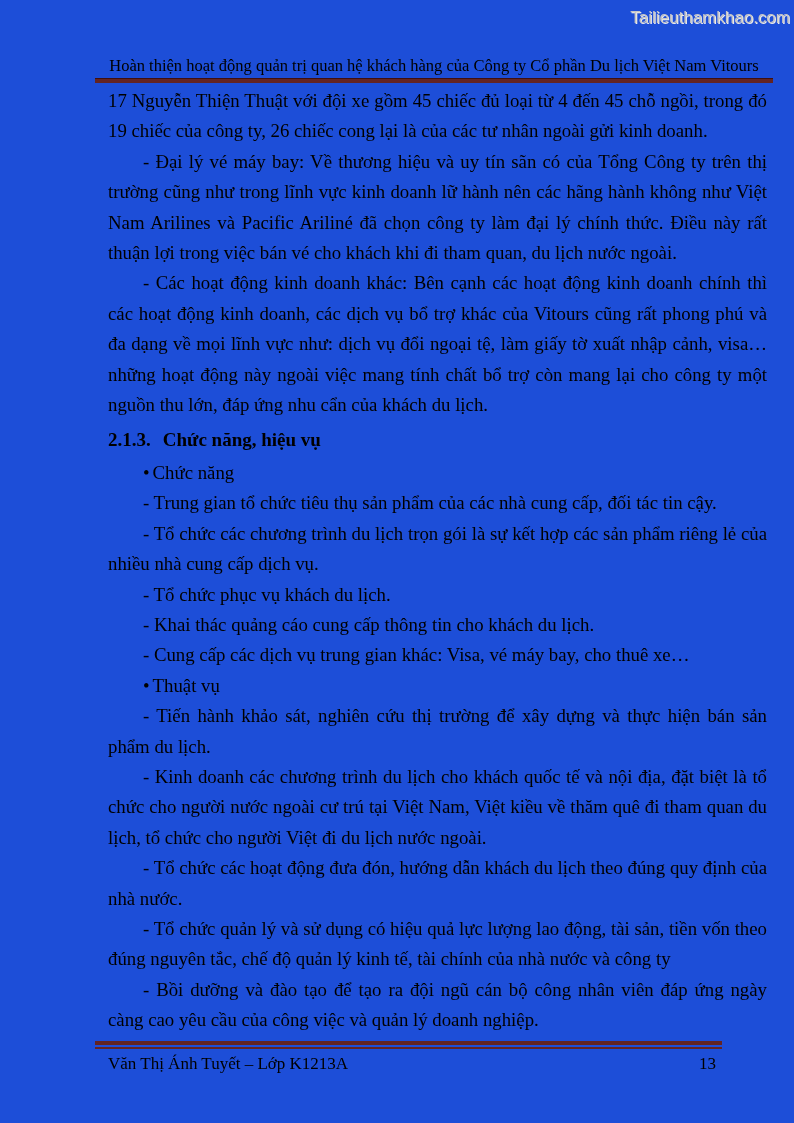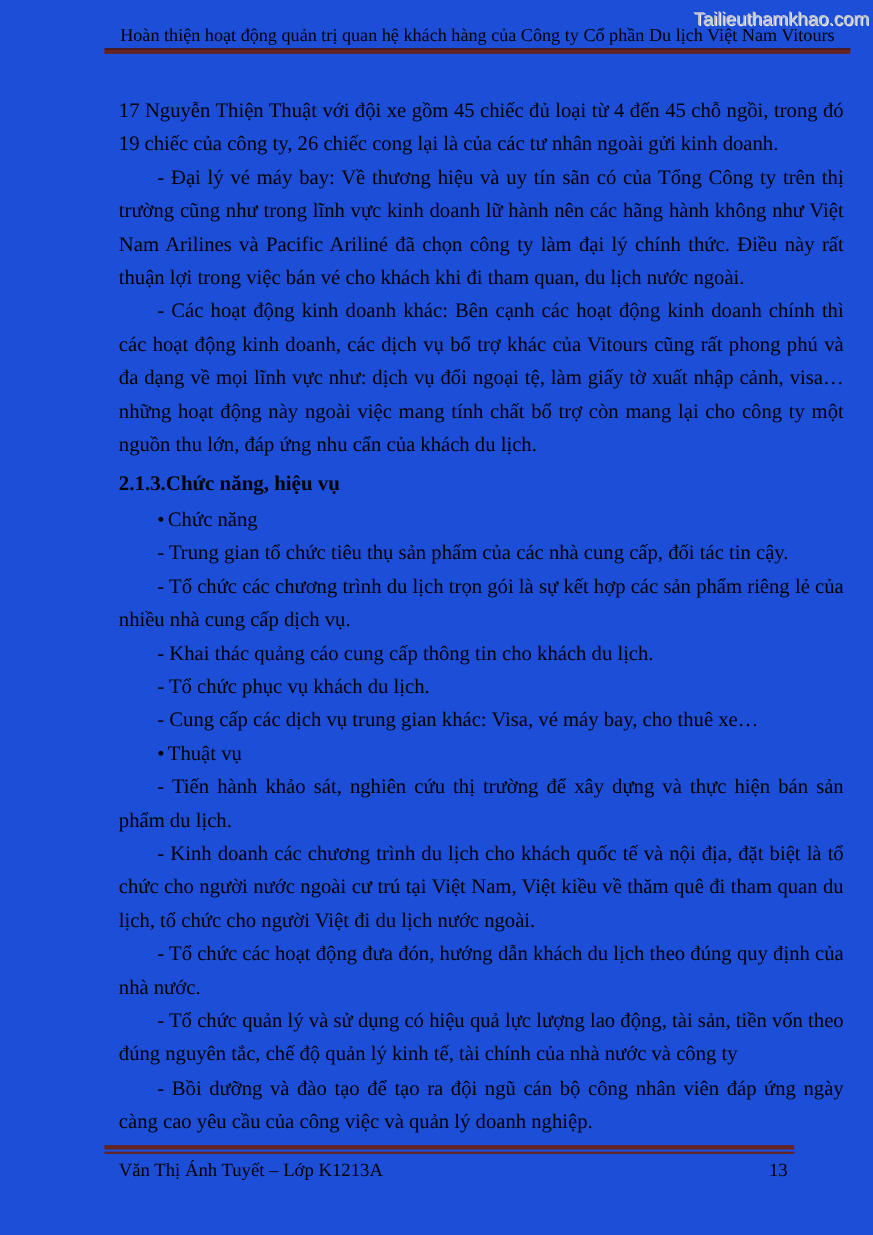--- a/index.html
+++ b/index.html
@@ -8,41 +8,41 @@
   .page {
     position:relative; width:794px; height:1123px;
     background:#1d4ed8; overflow:hidden; margin:0 auto;
   }
   .watermark {
     position:absolute; top:8px; right:4px;
     font-family:"Liberation Sans","DejaVu Sans",sans-serif;
     font-size:17px; color:#c6c6c6;
     text-shadow:1px 1px 0 #ececec;
   }
-  .header { position:absolute; left:95px; top:22px; width:678px; }
+  .header { position:absolute; left:95px; top:56px; width:678px; }
   .header-title {
     text-align:center; font-size:16.5px; line-height:20px; color:#000;
     white-space:nowrap;
   }
   .header-rule {
     margin-top:2px; height:5px;
     background:var(--accent,#632423);
     border-top:1px solid #40100f;
   }
   .doc-body {
     position:absolute; left:108px; top:86px; width:659px;
     font-size:18.8px; line-height:30.4px; text-align:justify;
   }
   .para { margin:0; }
   .indent { text-indent:35px; }
   .heading {
     font-size:19px; font-weight:bold; text-align:left;
     margin:5px 0 2px 0; line-height:30.4px;
   }
-  .h-num { }
+  .h-num { margin-right:12px; }
   .bullet-line { text-indent:35px; text-align:left; }
   .bullet { margin-right:3px; }
   .footer { position:absolute; left:95px; top:1041px; width:627px; }
   .fr-thick { height:4px; background:var(--accent,#632423); }
   .fr-thin  { margin-top:2px; height:2px; background:var(--accent,#632423); }
   .footer-row {
     display:flex; justify-content:space-between; align-items:flex-start;
     padding:4px 6px 0 13px; font-size:17px; line-height:22px;
   }
 </style>
@@ -62,22 +62,22 @@
     <p class="para">17 Nguyễn Thiện Thuật với đội xe gồm 45 chiếc đủ loại từ 4 đến 45 chỗ ngồi, trong đó 19 chiếc của công ty, 26 chiếc cong lại là của các tư nhân ngoài gửi kinh doanh.</p>
     <p class="para indent">- Đại lý vé máy bay: Về thương hiệu và uy tín sãn có của Tổng Công ty trên thị trường cũng như trong lĩnh vực kinh doanh lữ hành nên các hãng hành không như Việt Nam Arilines và Pacific Ariliné đã chọn công ty làm đại lý chính thức. Điều này rất thuận lợi trong việc bán vé cho khách khi đi tham quan, du lịch nước ngoài.</p>
     <p class="para indent">- Các hoạt động kinh doanh khác: Bên cạnh các hoạt động kinh doanh chính thì các hoạt động kinh doanh, các dịch vụ bổ trợ khác của Vitours cũng rất phong phú và đa dạng về mọi lĩnh vực như: dịch vụ đổi ngoại tệ, làm giấy tờ xuất nhập cảnh, visa…những hoạt động này ngoài việc mang tính chất bổ trợ còn mang lại cho công ty một nguồn thu lớn, đáp ứng nhu cẩn của khách du lịch.</p>
 
     <h3 class="heading"><span class="h-num">2.1.3.</span><span class="h-text">Chức năng, hiệu vụ</span></h3>
 
     <p class="bullet-line"><span class="bullet">•</span><span>Chức năng</span></p>
 
     <p class="para indent">- Trung gian tổ chức tiêu thụ sản phẩm của các nhà cung cấp, đối tác tin cậy.</p>
     <p class="para indent">- Tổ chức các chương trình du lịch trọn gói là sự kết hợp các sản phẩm riêng lẻ của nhiều nhà cung cấp dịch vụ.</p>
+    <p class="para indent">- Tổ chức phục vụ khách du lịch.</p>
     <p class="para indent">- Khai thác quảng cáo cung cấp thông tin cho khách du lịch.</p>
-    <p class="para indent">- Tổ chức phục vụ khách du lịch.</p>
     <p class="para indent">- Cung cấp các dịch vụ trung gian khác: Visa, vé máy bay, cho thuê xe…</p>
 
     <p class="bullet-line"><span class="bullet">•</span><span>Thuật vụ</span></p>
 
     <p class="para indent">- Tiến hành khảo sát, nghiên cứu thị trường để xây dựng và thực hiện bán sản phẩm du lịch.</p>
     <p class="para indent">- Kinh doanh các chương trình du lịch cho khách quốc tế và nội địa, đặt biệt là tổ chức cho người nước ngoài cư trú tại Việt Nam, Việt kiều về thăm quê đi tham quan du lịch, tổ chức cho người Việt đi du lịch nước ngoài.</p>
     <p class="para indent">- Tổ chức các hoạt động đưa đón, hướng dẫn khách du lịch theo đúng quy định của nhà nước.</p>
     <p class="para indent">- Tổ chức quản lý và sử dụng có hiệu quả lực lượng lao động, tài sản, tiền vốn theo đúng nguyên tắc, chế độ quản lý kinh tế, tài chính của nhà nước và công ty</p>
     <p class="para indent">- Bồi dưỡng và đào tạo để tạo ra đội ngũ cán bộ công nhân viên đáp ứng ngày càng cao yêu cầu của công việc và quản lý doanh nghiệp.</p>
   </div>

